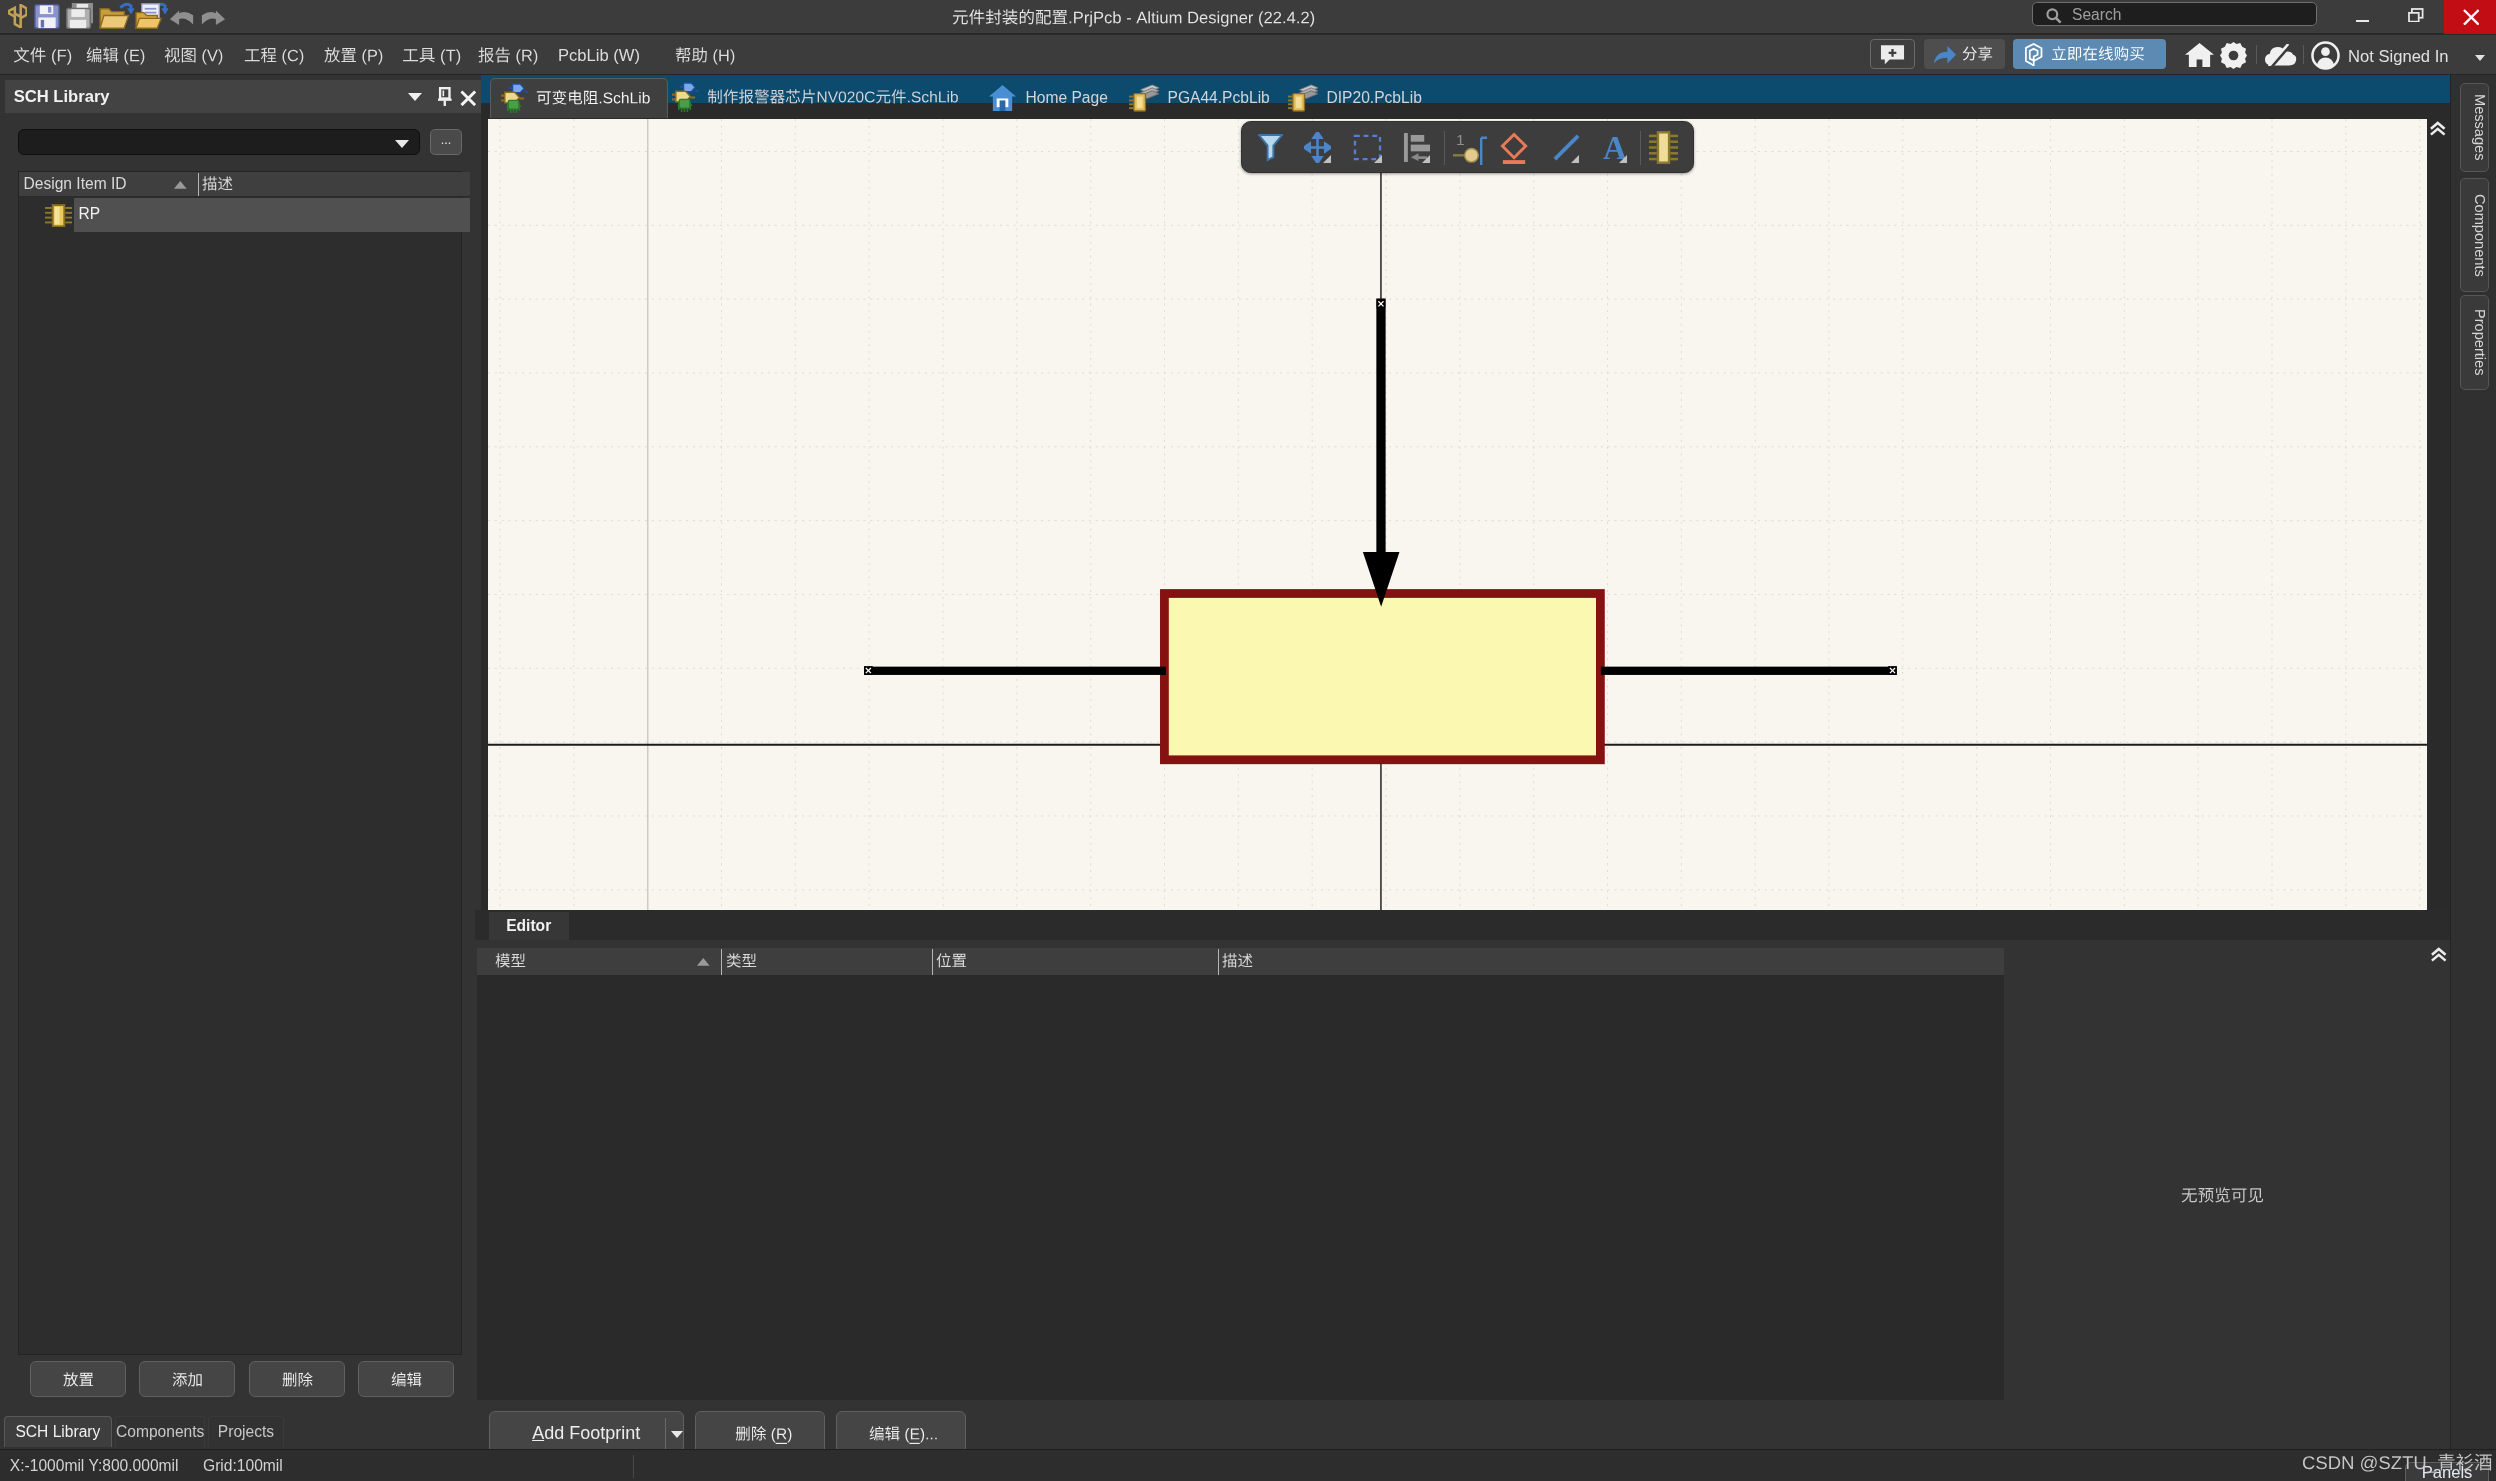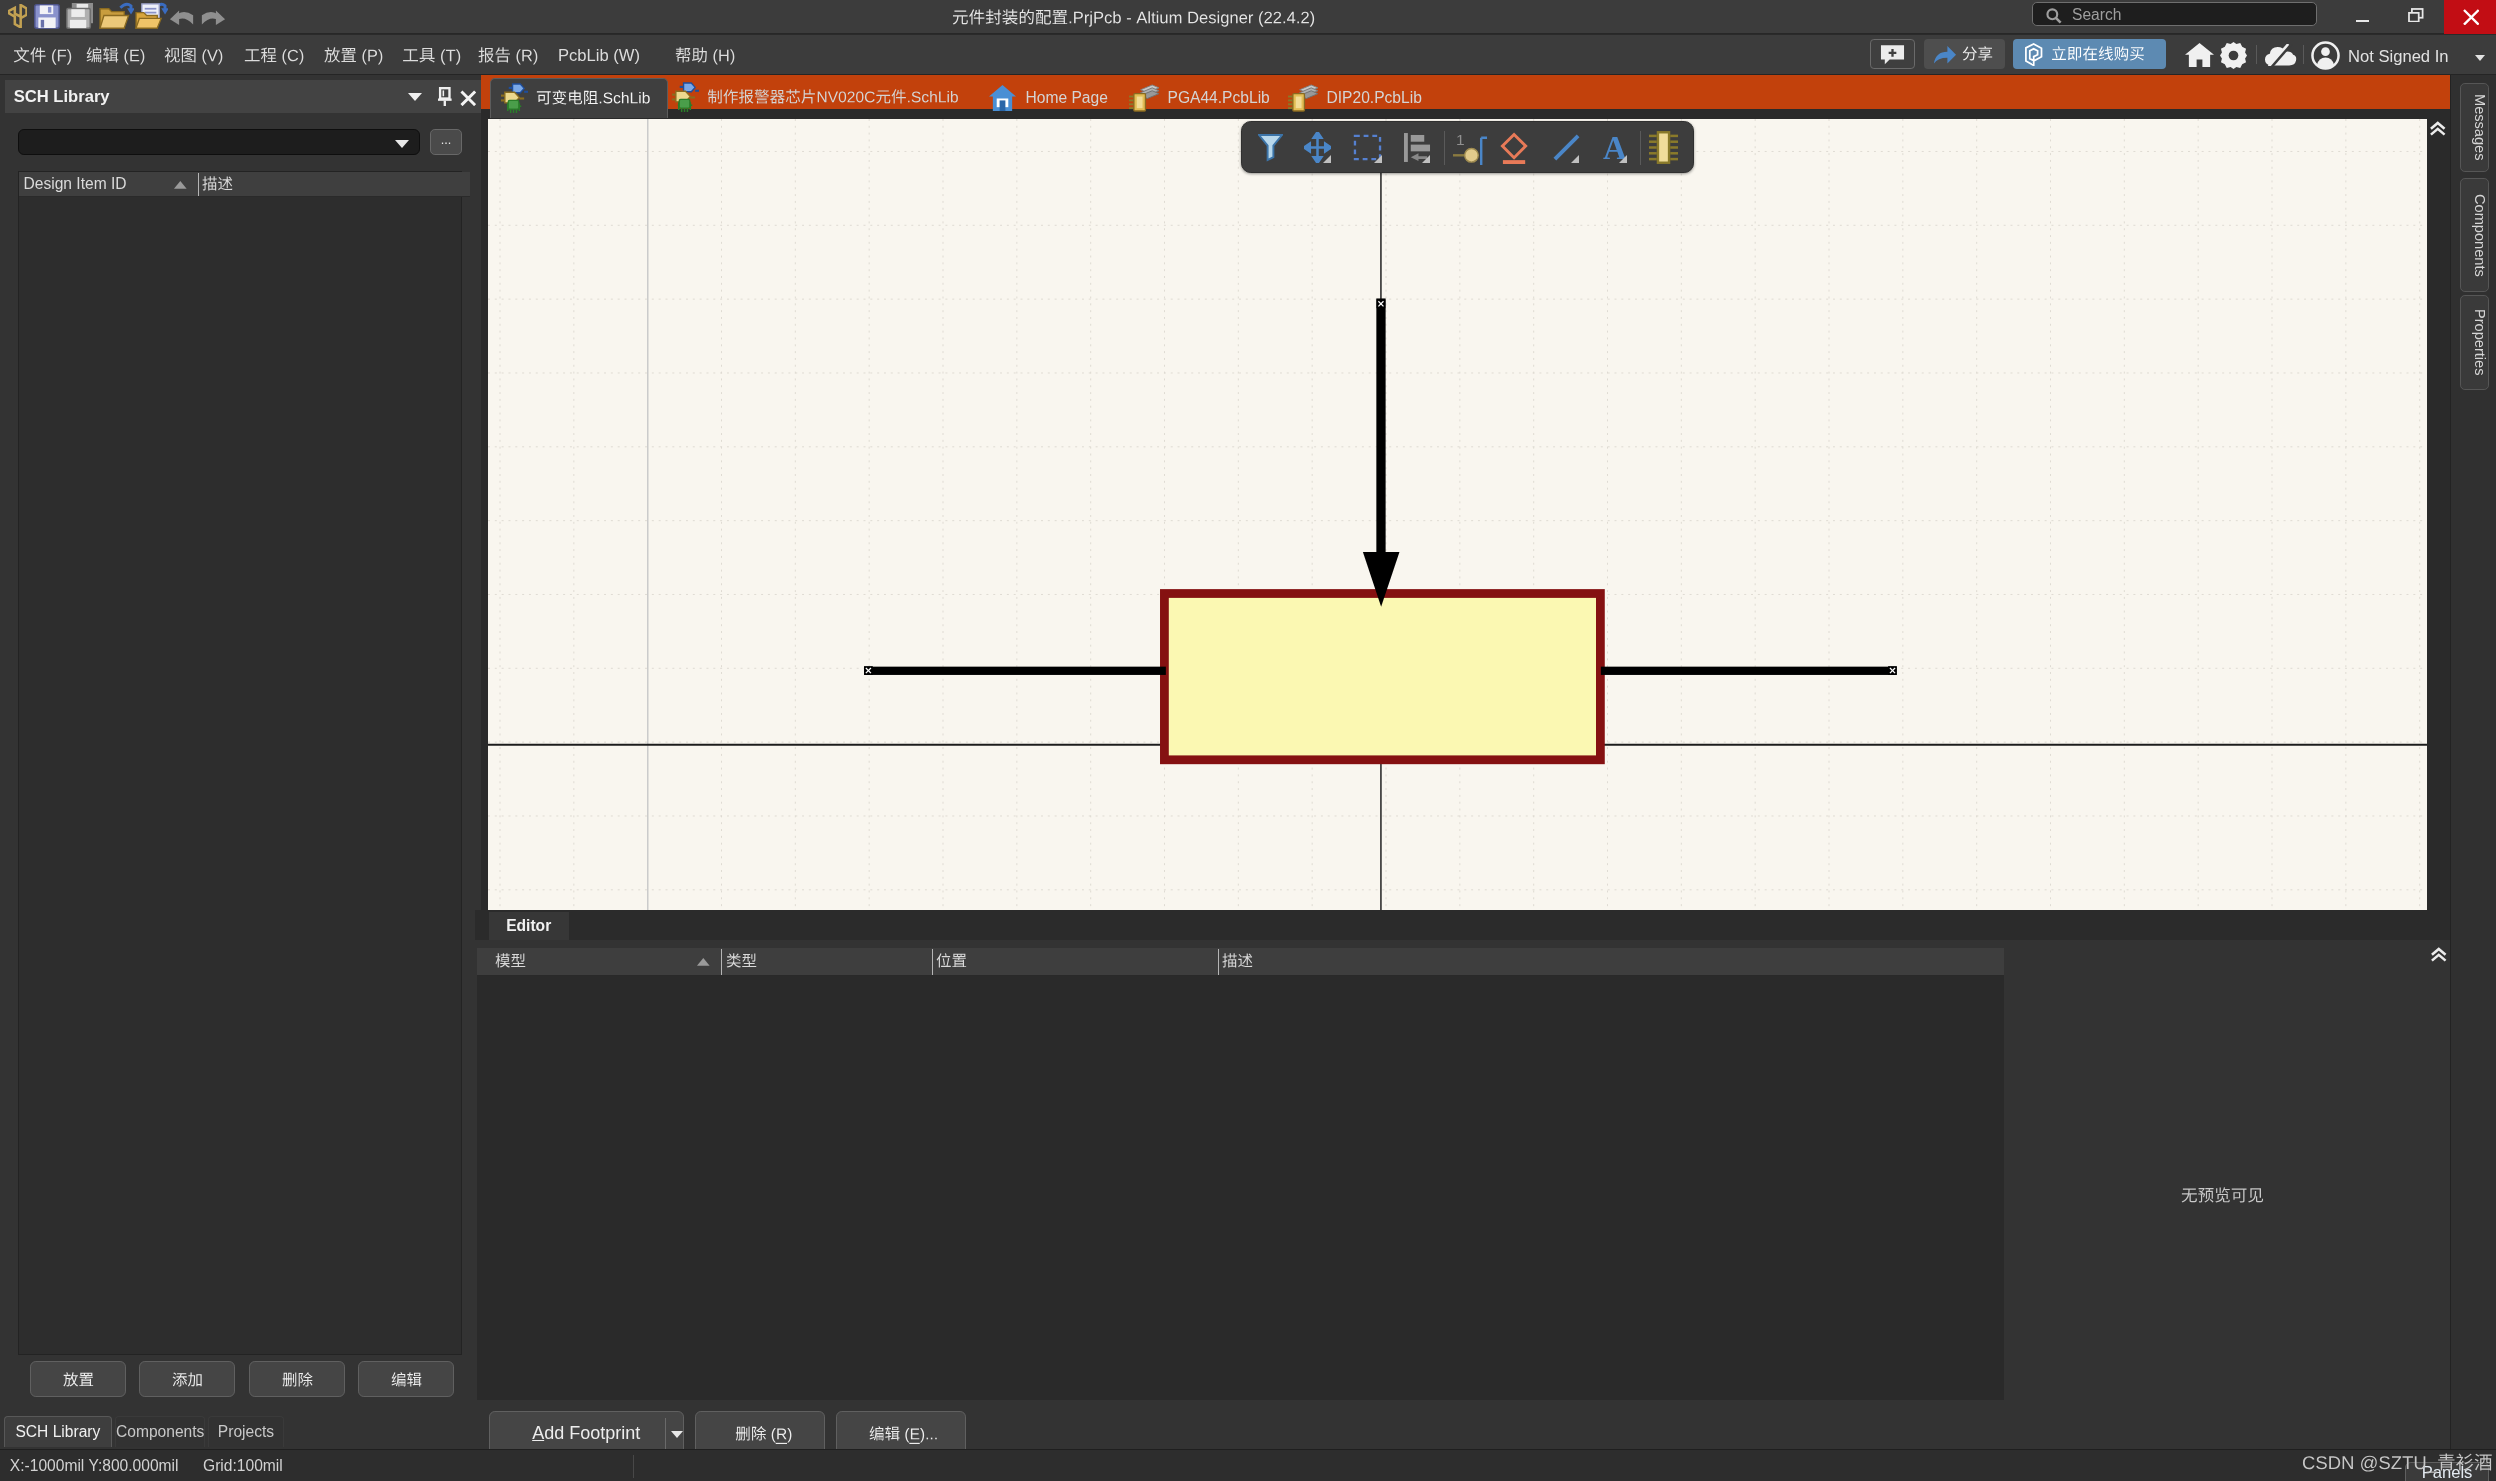--- a/index.html
+++ b/index.html
@@ -16,21 +16,21 @@
 
 #menubar{left:0;top:35px;width:2497px;height:40px;background:#3c3c3c;border-bottom:1px solid #252525;}
 .menu{position:absolute;top:10.7px;font-size:16.6px;color:#dcdcdc;white-space:nowrap;}
 .mbtn{position:absolute;border-radius:3.9px;}
 #cmtbtn{left:1870px;top:3.9px;width:45px;height:30px;background:#3f3f3f;border:1px solid #6a6a6a;}
 #sharebtn{left:1924px;top:3.9px;width:81px;height:30px;background:#4e4e4e;color:#f0f0f0;font-size:15.6px;}
 #buybtn{left:2013px;top:3.9px;width:153px;height:30px;background:#5d8ab2;color:#fff;font-size:15.6px;}
 .vsep{position:absolute;width:1px;background:#5a5a5a;}
 #notsigned{left:2348px;top:11.7px;font-size:16.6px;color:#e2e2e2;}
 
-#tabbar{left:481px;top:75px;width:1969px;height:34px;background:#c2410c;}
+#tabbar{left:481px;top:75px;width:1969px;height:28px;background:#0c4a6e;}
 .dtab{position:absolute;top:2.9px;height:40px;display:flex;align-items:center;font-size:15.6px;color:#d4d4d4;white-space:nowrap;}
 .dtab.active{background:#3f3f3f;border:1px solid #5c5c5c;border-bottom:none;border-radius:4.9px 4.9px 0 0;color:#f4f4f4;}
 .dtab svg{margin-right:8.8px;}
 
 #lpanel{left:0;top:75px;width:481px;height:1374px;background:#333333;}
 #lphead{left:4.9px;top:4.9px;width:476px;height:33px;background:#434343;color:#f2f2f2;font-weight:bold;font-size:16.6px;line-height:33px;}
 #lphead .t{margin-left:8.8px;}
 #combo{left:17.6px;top:54px;width:402px;height:26px;background:#1d1d1d;border:1px solid #0e0e0e;border-radius:5.9px;}
 #combo .arr{position:absolute;right:9.8px;top:9.8px;width:0;height:0;border-left:7.8px solid transparent;border-right:7.8px solid transparent;border-top:8.8px solid #e8e8e8;}
 #dots{left:430px;top:54px;width:32px;height:26px;background:#4a4a4a;border:1px solid #686868;border-radius:4.9px;color:#e8e8e8;text-align:center;font-size:12.7px;line-height:21.5px;}
@@ -443,20 +443,37 @@
           <path d="M7.5 1 L14 9 L1 9 Z" fill="#9a9a9a"></path>
         </svg>
       <div class="abs" style="left:179px;top:1px;width:1px;height:23.4px;background:#b5b5b5"></div>
       <svg style="position:absolute;left:183px;top:2.9px;" width="31" height="19.5" viewBox="0 0 32 20">
           <g fill="#dadada">
             <path transform="translate(0.0,14.7) scale(0.016000,-0.016000)" d="M748 840V696H569V840H497V696H358V628H497V497H569V628H748V497H820V628H952V696H820V840ZM471 181H622V40H471ZM471 247V385H622V247ZM844 181V40H690V181ZM844 247H690V385H844ZM402 452V-78H471V-27H844V-73H916V452ZM163 839V638H42V568H163V348C112 332 65 319 28 309L47 235L163 273V14C163 0 158 -4 146 -4C134 -5 95 -5 51 -4C61 -24 70 -55 73 -73C136 -74 175 -71 199 -59C224 -48 233 -27 233 14V296L343 332L333 401L233 370V568H340V638H233V839Z"></path>
             <path transform="translate(16.0,14.7) scale(0.016000,-0.016000)" d="M711 784C756 747 812 693 838 659L896 699C869 733 812 784 767 819ZM68 763C122 706 188 629 217 579L280 619C249 669 182 744 127 798ZM592 830V645H320V574H555C498 424 402 275 302 198C319 185 343 159 355 142C445 219 531 352 592 496V67H666V491C755 388 844 268 885 185L945 228C894 323 780 466 678 574H939V645H666V830ZM266 483H48V413H194V110C148 94 95 52 41 1L89 -62C142 -1 194 52 231 52C254 52 285 23 327 -1C397 -41 482 -51 600 -51C695 -51 869 -45 941 -40C942 -20 954 16 962 35C865 24 717 17 602 17C495 17 408 24 344 60C309 79 286 97 266 107Z"></path>
           </g>
         </svg>
     </div>
+    <div class="abs" id="lrow">
+      <div class="abs" id="lrowsel"></div>
+        <svg style="position:absolute;left:25px;top:5.9px" width="27" height="23.4" viewBox="0 0 28 24">
+          <line x1="0" y1="4" x2="7" y2="4" stroke="#8a7a2a" stroke-width="2"></line>
+          <line x1="21" y1="4" x2="28" y2="4" stroke="#8a7a2a" stroke-width="2"></line>
+          <line x1="0" y1="9" x2="7" y2="9" stroke="#8a7a2a" stroke-width="2"></line>
+          <line x1="21" y1="9" x2="28" y2="9" stroke="#8a7a2a" stroke-width="2"></line>
+          <line x1="0" y1="14" x2="7" y2="14" stroke="#8a7a2a" stroke-width="2"></line>
+          <line x1="21" y1="14" x2="28" y2="14" stroke="#8a7a2a" stroke-width="2"></line>
+          <line x1="0" y1="19" x2="7" y2="19" stroke="#8a7a2a" stroke-width="2"></line>
+          <line x1="21" y1="19" x2="28" y2="19" stroke="#8a7a2a" stroke-width="2"></line>
+          <rect x="7" y="0" width="14" height="24" fill="#8a6d1f"></rect>
+          <rect x="9" y="2" width="10" height="20" fill="#ecc95e"></rect>
+          <rect x="10" y="3" width="5" height="18" fill="#f6e29a"></rect>
+        </svg>
+      <span class="rp">RP</span>
+    </div>
   </div>
   <div class="pbtn" style="left:30px">
       <svg style="position:absolute;left:32px;top:8.8px;" width="31" height="19.5" viewBox="0 0 32 20">
         <g fill="#ededed">
           <path transform="translate(0.0,14.7) scale(0.016000,-0.016000)" d="M206 823C225 780 248 723 257 686L326 709C316 743 293 799 272 842ZM44 678V608H162V400C162 258 147 100 25 -30C43 -43 68 -63 81 -79C214 63 234 233 234 399V405H371C364 130 357 33 340 11C333 -1 324 -3 310 -3C294 -3 257 -3 216 1C226 -18 233 -48 235 -69C278 -71 320 -71 344 -68C371 -66 387 -58 404 -35C430 -1 436 111 442 440C443 451 443 475 443 475H234V608H488V678ZM625 583H813C793 456 763 348 717 257C673 349 642 457 622 574ZM612 841C582 668 527 500 445 395C462 381 491 353 503 338C530 374 555 416 577 463C601 359 632 265 673 183C614 98 536 32 431 -17C446 -32 468 -65 475 -82C575 -31 653 33 713 113C767 31 834 -34 918 -78C930 -58 954 -29 971 -14C882 27 813 95 759 181C822 289 862 421 888 583H962V653H647C663 709 677 768 689 828Z"></path>
           <path transform="translate(16.0,14.7) scale(0.016000,-0.016000)" d="M651 748H820V658H651ZM417 748H582V658H417ZM189 748H348V658H189ZM190 427V6H57V-50H945V6H808V427H495L509 486H922V545H520L531 603H895V802H117V603H454L446 545H68V486H436L424 427ZM262 6V68H734V6ZM262 275H734V217H262ZM262 320V376H734V320ZM262 172H734V113H262Z"></path>
         </g>
       </svg>
     </div>
   <div class="pbtn" style="left:139px">

